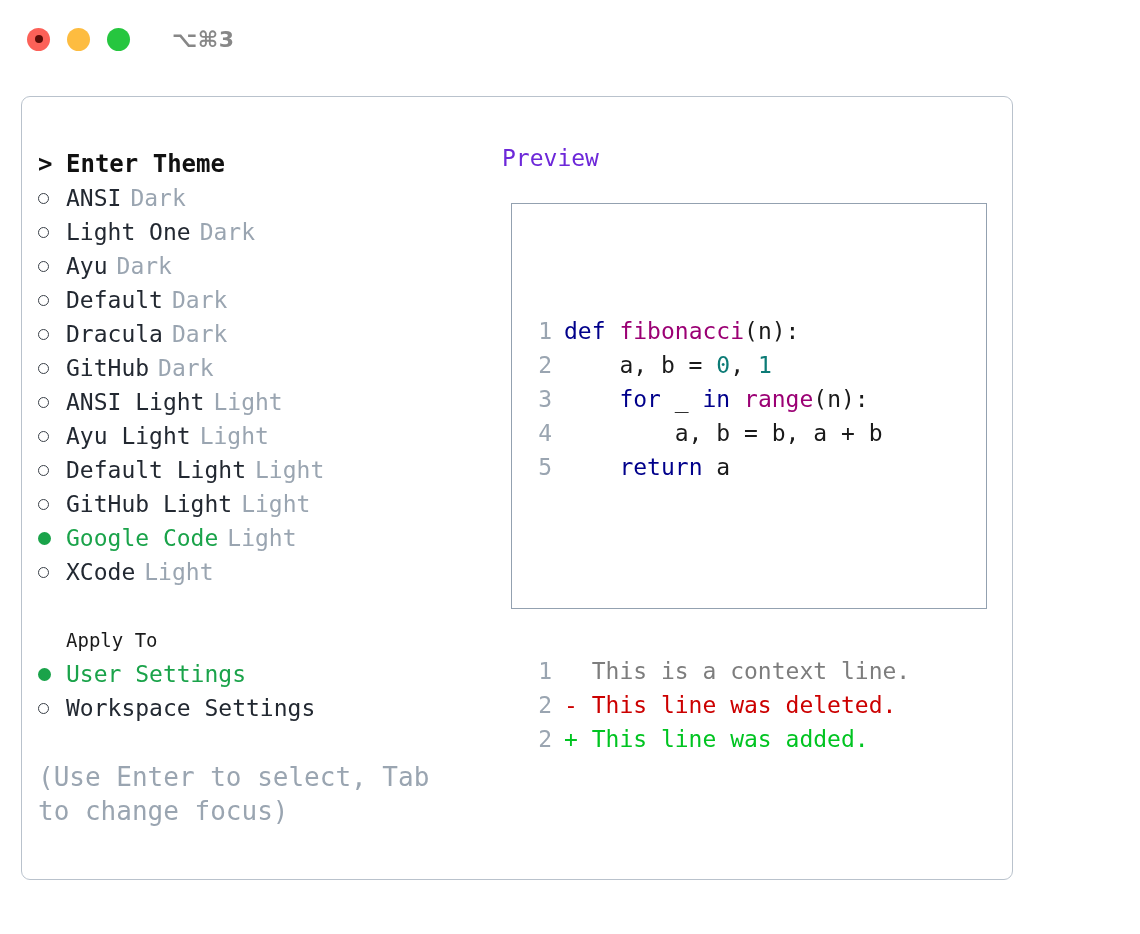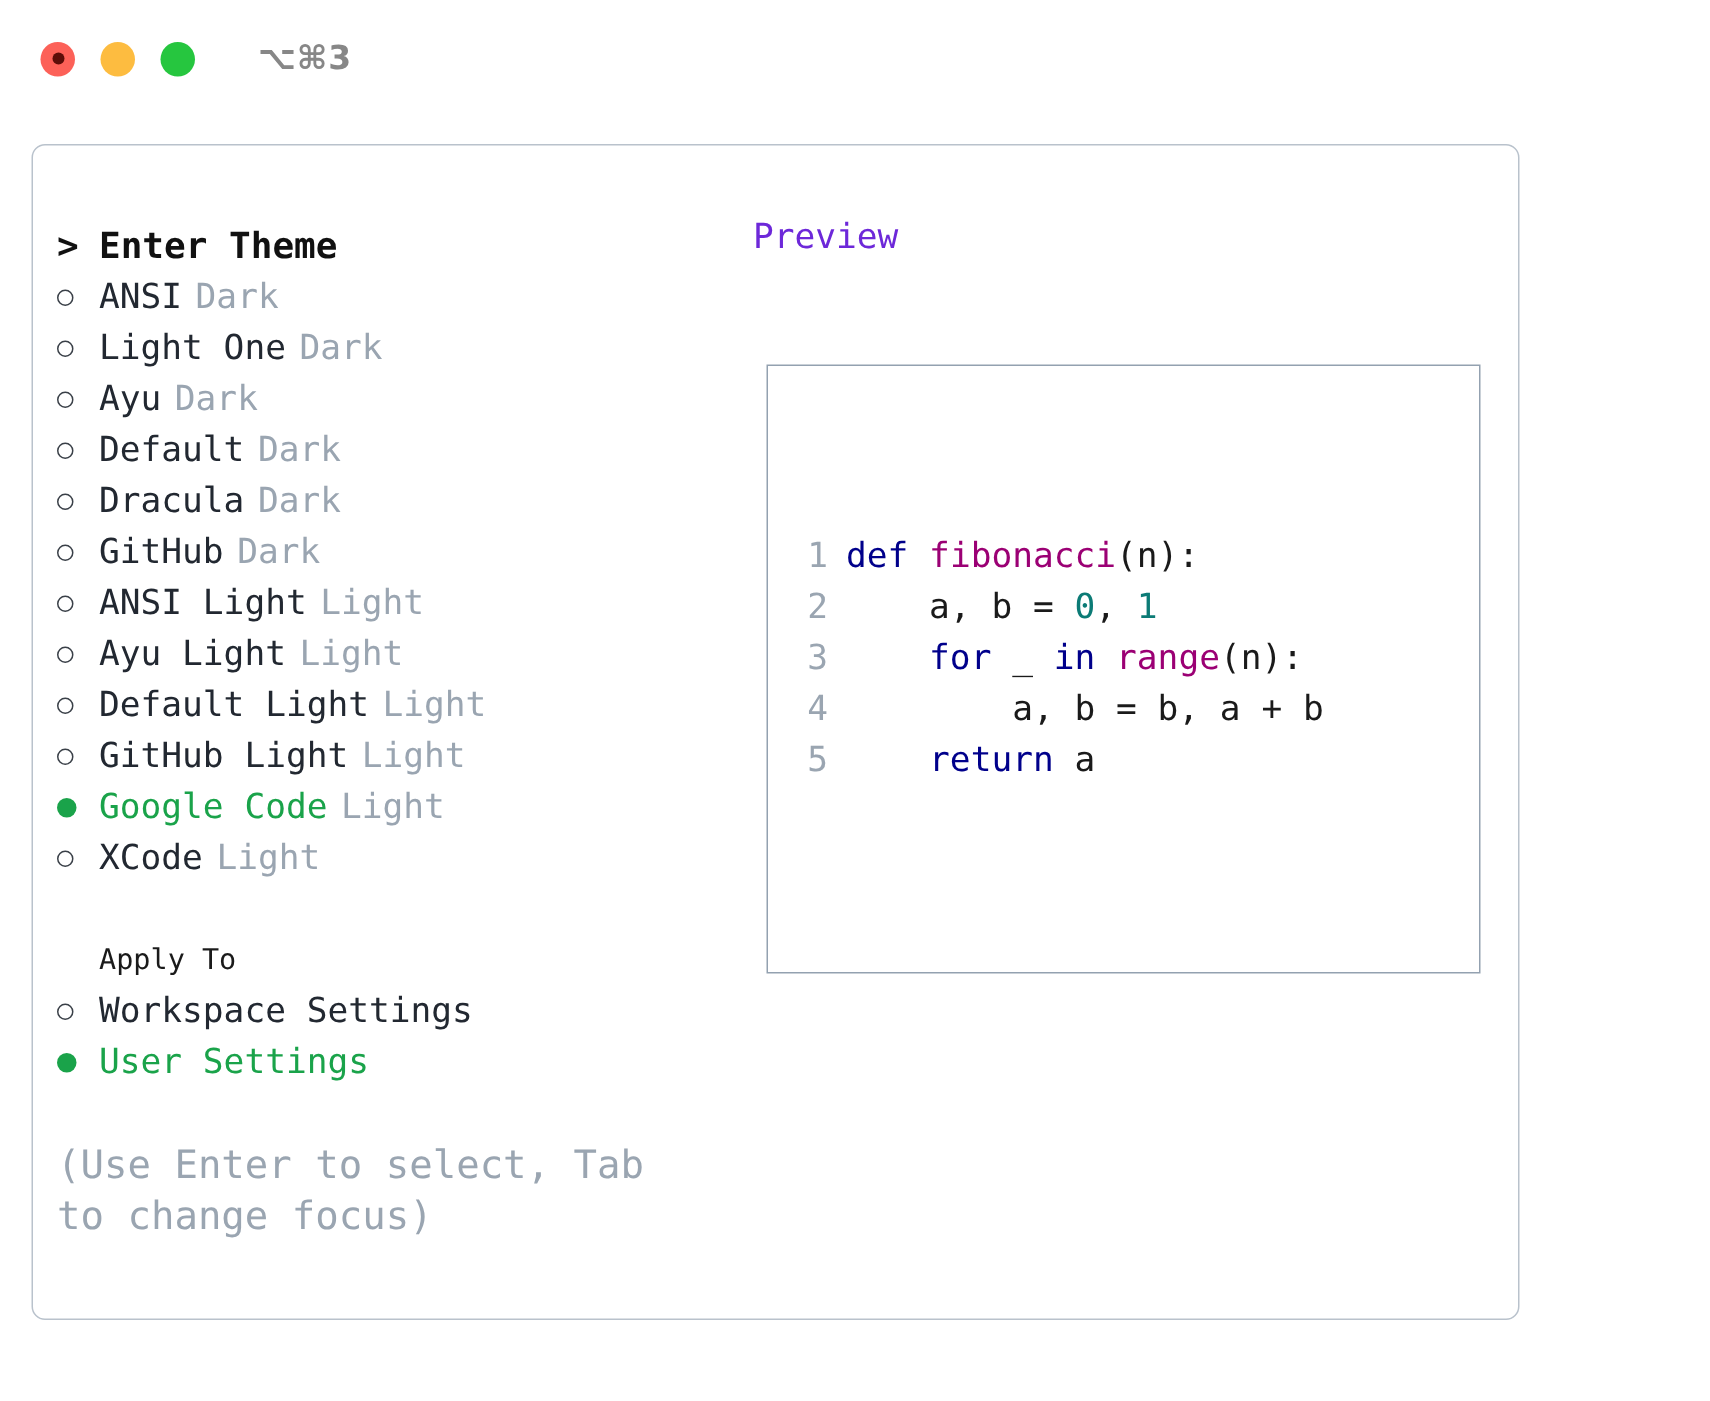--- a/index.html
+++ b/index.html
@@ -179,21 +179,20 @@
   }
   .preview-box {
     position: absolute;
     left: 489px;
     top: 106px;
     width: 476px;
     height: 406px;
     border: 1.6px solid #93a1b0;
     box-sizing: border-box;
     background: #ffffff;
-    margin-top: 40px;
   }
   .code {
     position: absolute;
     left: 18px;
     top: 42px;
     font-size: 23px;
     line-height: 34px;
     white-space: pre;
   }
   .code .ln {
@@ -254,33 +253,34 @@
           </div>
 
         <div class="spacer-row"></div>
 
         <div class="row subheader-row">
           <span class="marker"></span>
           <span class="label">Apply To</span>
         </div>
 
         <div id="apply-items">
+            <div class="row"><span class="marker"><span class="bullet-filled"></span></span><span class="label sel">User Settings</span></div>
             <div class="row"><span class="marker"><span class="bullet-hollow"></span></span><span class="label">Workspace Settings</span></div>
-            <div class="row"><span class="marker"><span class="bullet-filled"></span></span><span class="label sel">User Settings</span></div>
           </div>
       </div>
 
       <div class="hint">(Use Enter to select, Tab to change focus)</div>
 
       <div class="right-col">
         <div class="preview-title">Preview</div>
       </div>
 
       <div class="preview-box">
         <div class="code">
           <div id="code-lines"><div><span class="ln">1</span><span class="kw">def</span><span class="pl"> </span><span class="fn">fibonacci</span><span class="pl">(n):</span></div><div><span class="ln">2</span><span class="pl">    a, b = </span><span class="num">0</span><span class="pl">, </span><span class="num">1</span></div><div><span class="ln">3</span><span class="pl">    </span><span class="kw">for</span><span class="pl"> _ </span><span class="kw">in</span><span class="pl"> </span><span class="fn">range</span><span class="pl">(n):</span></div><div><span class="ln">4</span><span class="pl">        a, b = b, a + b</span></div><div><span class="ln">5</span><span class="pl">    </span><span class="kw">return</span><span class="pl"> a</span></div></div>
           <div class="blank-line"></div>
+          <div id="diff-lines"><div><span class="ln">1</span><span class="ctx">  This is a context line.</span></div><div><span class="ln">2</span><span class="del">- This line was deleted.</span></div><div><span class="ln">2</span><span class="add">+ This line was added.</span></div></div>
         </div>
       </div>
 
     </div>
   </div>
 </div>
 
 </body></html>

